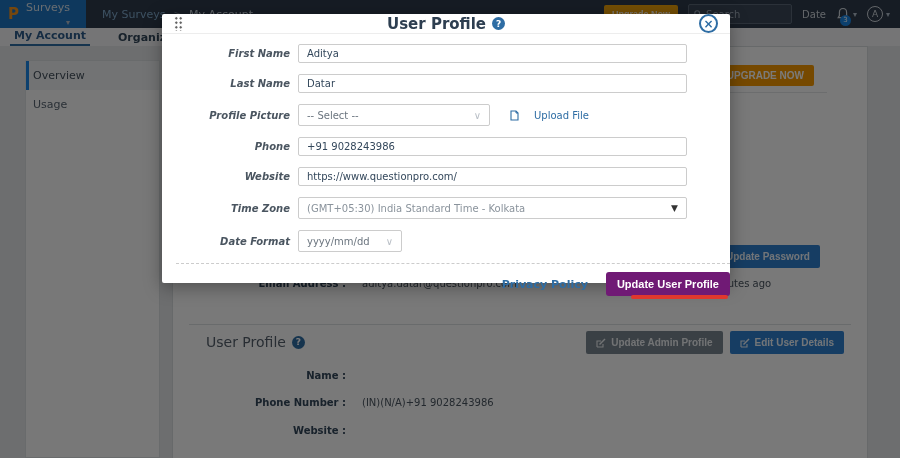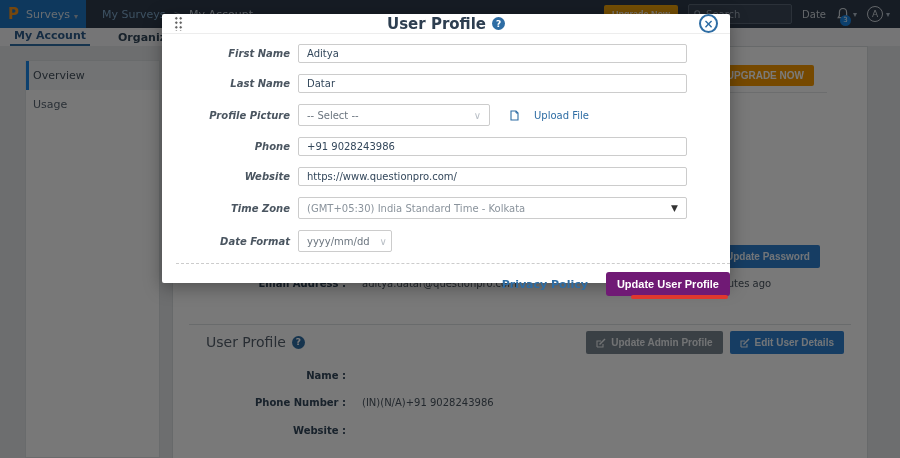--- a/index.html
+++ b/index.html
@@ -3,21 +3,21 @@
 <meta charset="utf-8">
 <style>
   * { margin:0; padding:0; box-sizing:border-box; }
   html,body { width:900px; height:458px; overflow:hidden; }
   body { font-family:"DejaVu Sans", sans-serif; background:#ebedef; position:relative; }
 
   
   .topbar { height:28px; background:#2f3b4b; display:flex; align-items:center; position:relative; z-index:1; }
   .logo-block { height:28px; width:86px; background:#1f76c2; display:flex; align-items:center; padding:0 8px; gap:7px; }
   .logo { color:#f7941d; font-weight:bold; font-size:15px; line-height:1; }
-  .product-menu { color:#d7e2ec; font-size:11px; display:flex; align-items:flex-end; gap:4px; }
+  .product-menu { color:#d7e2ec; font-size:11px; display:flex; align-items:flex-end; gap:4px;flex-direction:column; }
   .caret { font-size:8px; color:#aebbc8; }
   .breadcrumb { display:flex; align-items:center; gap:8px; margin-left:16px; font-size:11px; }
   .crumb1 { color:#7fa9cc; }
   .crumb-sep { color:#76828f; font-size:9px; }
   .crumb2 { color:#c6cfd8; }
   .topbar-right { margin-left:auto; display:flex; align-items:center; gap:10px; padding-right:10px; }
   .upgrade-top { background:#f0a30a; color:#fff7e8; font-size:9px; font-weight:bold; border:none; padding:4px 8px; border-radius:2px; cursor:pointer; }
   .searchbox { width:104px; height:20px; background:#3c4858; border:1px solid #5a6878; border-radius:2px; display:flex; align-items:center; padding:0 5px; gap:4px; }
   .searchbox input { background:transparent; border:none; outline:none; color:#c3ccd6; font-size:10px; width:80px; font-family:"DejaVu Sans", sans-serif; }
   .searchbox input::placeholder { color:#9daab8; }
@@ -249,21 +249,21 @@
       <div class="fctrl">
         <div class="fselect" style="width:389px; color:#8a939c;">
           <span>(GMT+05:30) India Standard Time - Kolkata</span>
           <span class="tz-caret">▼</span>
         </div>
       </div>
     </div>
     <div class="frow">
       <div class="flabel">Date Format</div>
       <div class="fctrl">
-        <div class="fselect" style="width:94px;">
+        <div class="fselect" style="width:104px;">
           <span>yyyy/mm/dd</span>
           <span class="sel-chev">∨</span>
         </div>
       </div>
     </div>
   </div>
 
   <div class="modal-footer">
     <span class="privacy-link">Privacy Policy</span>
     <button class="btn-primary">Update User Profile</button>

